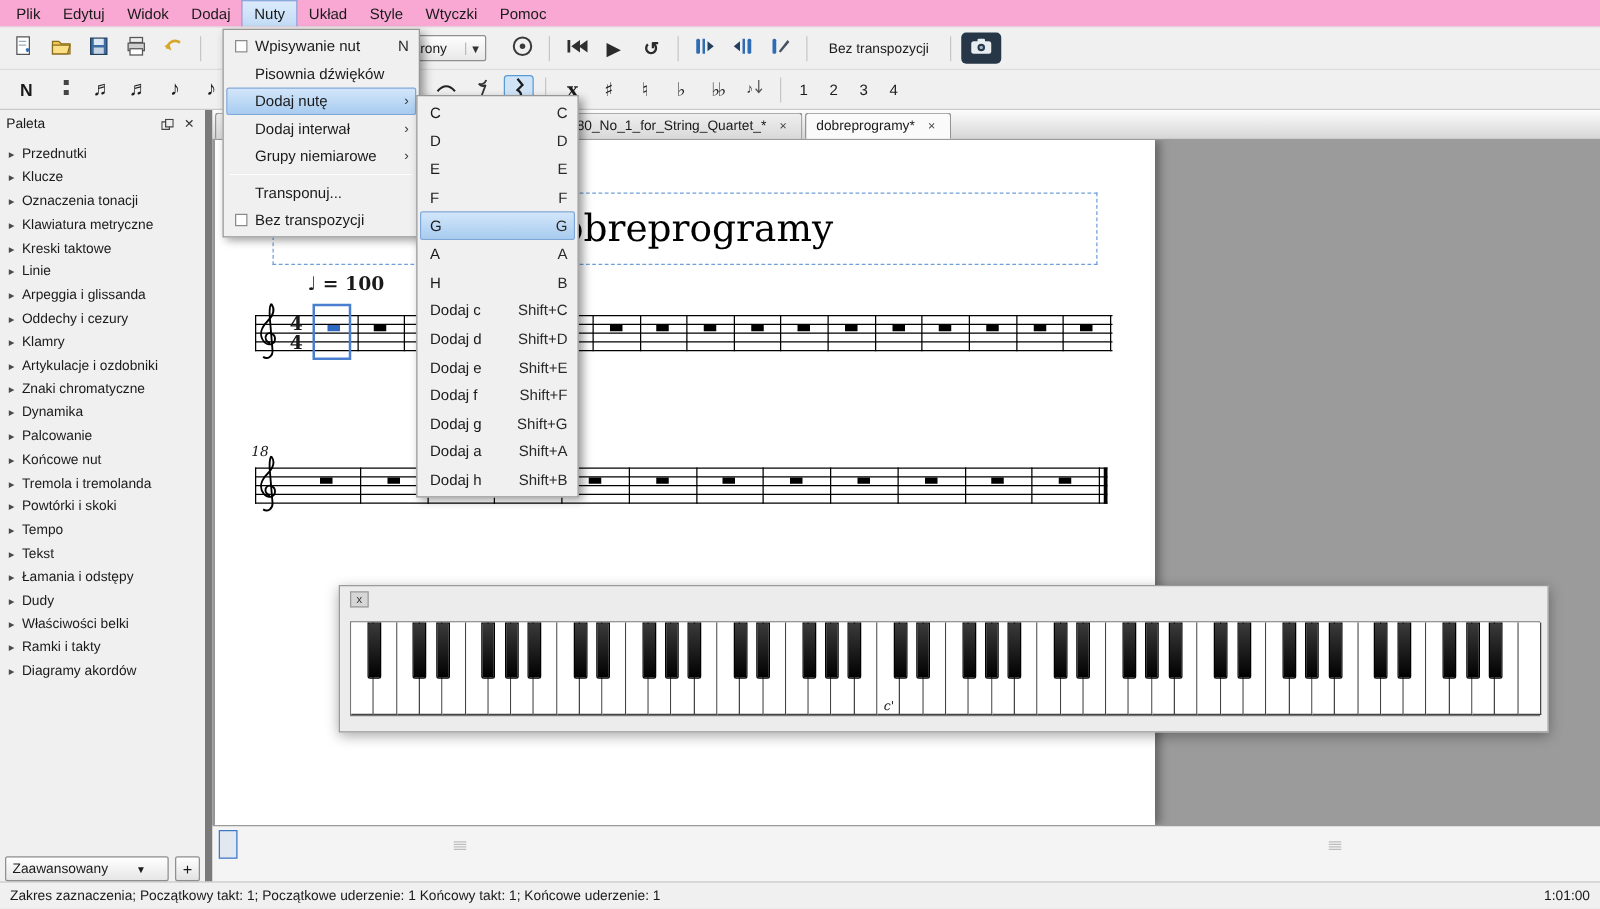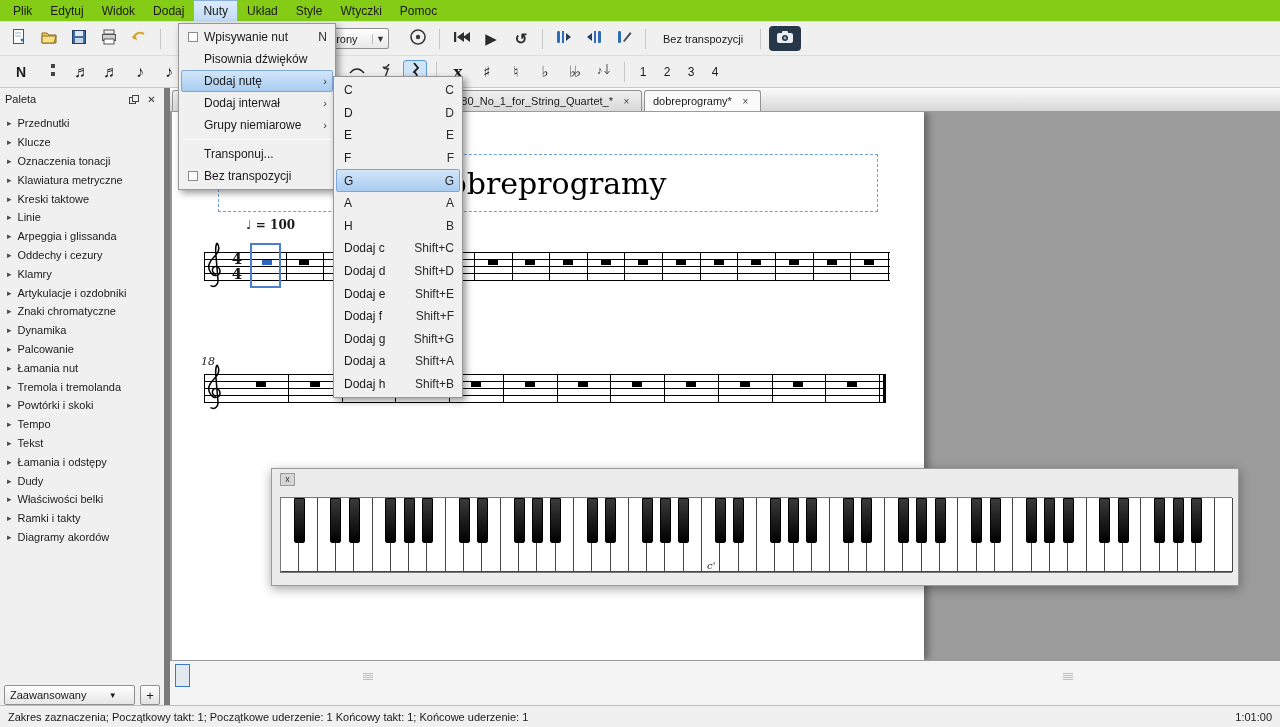--- a/index.html
+++ b/index.html
@@ -1,21 +1,21 @@
 <!DOCTYPE html>
 <html><head>
 <meta charset="utf-8">
 <style>
   * { margin:0; padding:0; box-sizing:border-box; }
   html,body { width:1280px; height:727px; overflow:hidden; }
   body { font-family:"Liberation Sans", sans-serif; font-size:12px; color:#1a1a1a; background:#f0f0f0; }
   #app { position:relative; width:1280px; height:727px; background:#f0f0f0; }
 
   
-  #menubar { height:22px; display:flex; align-items:stretch; padding-left:4px; background:#84cc16; border-bottom:1px solid #e0e0e0; }
+  #menubar { height:22px; display:flex; align-items:stretch; padding-left:4px; background:#f9a8d4; border-bottom:1px solid #e0e0e0; }
   .menu-item { display:flex; align-items:center; padding:0 9px; cursor:default; }
   .menu-item.active { background:linear-gradient(#dcebfc,#c1dbf5); border:1px solid #84acdd; border-bottom:none; }
 
   
   .toolbar { display:flex; align-items:center; padding:0 6px; gap:4px; background:#f0f0f0; }
   #toolbar1 { height:34px; border-bottom:1px solid #dcdcdc; }
   #toolbar2 { height:32px; border-bottom:1px solid #c9c9c9; gap:5px; }
   .tb-btn { width:26px; height:26px; display:flex; align-items:center; justify-content:center; border:1px solid transparent; border-radius:3px; background:transparent; }
   .tb-btn.small { width:24px; height:24px; }
   .tb-btn.sel { border:1px solid #5b9bd5; background:#cfe4f7; }
@@ -49,21 +49,21 @@
   .tab { height:21px; display:flex; align-items:center; gap:7px; padding:0 8px; margin-right:2px; font-size:11px; border:1px solid #939393; border-bottom:none; border-radius:3px 3px 0 0; background:linear-gradient(#efefef,#d9d9d9); white-space:nowrap; overflow:hidden; }
   .tab.active { background:#fafafa; }
   .tab.t1 { width:470px; justify-content:flex-end; }
   .tab-close { width:13px; height:13px; display:flex; align-items:center; justify-content:center; font-size:10px; color:#444; border-radius:2px; }
 
   
   #canvas { position:relative; height:548px; background:#9b9b9b; overflow:hidden; }
   #page { position:absolute; left:2px; top:0; width:752px; height:548px; background:#ffffff; box-shadow:4px 0 7px rgba(0,0,0,.35); }
   #title-frame { position:absolute; left:46px; top:42px; width:660px; height:58px; border:1px dashed #6f9fd8; display:flex; align-items:center; justify-content:center; }
   #score-title { font-family:"DejaVu Serif", serif; font-size:30px; color:#000; }
-  #tempo-mark { position:absolute; left:74px; top:106px; font-family:"DejaVu Serif", serif; font-weight:bold; font-size:12px; }
+  #tempo-mark { position:absolute; left:74px; top:106px; font-family:"DejaVu Serif", serif; font-weight:bold; font-size:15px; }
   .system { position:absolute; }
   .staff { position:relative; height:29px; }
   .sline { position:absolute; left:0; width:100%; height:1px; background:#000; }
   .bar { position:absolute; top:0; width:1px; height:29px; background:#000; }
   .bar.thick { width:3px; }
   .wrest { position:absolute; top:8px; width:10px; height:5px; background:#000; }
   .wrest.selected { background:#2f66c0; }
   .sel-box { position:absolute; border:2px solid #4a7fd0; }
   .clef { position:absolute; left:1px; top:-10px; }
   .timesig { position:absolute; left:27px; top:0; font-family:"DejaVu Serif", serif; font-weight:bold; font-size:15px; line-height:14.5px; text-align:center; width:12px; }
@@ -369,21 +369,21 @@
           <div class="pal-row">
             <div class="arrow">▸</div>
             <div>Dynamika</div>
           </div>
           <div class="pal-row">
             <div class="arrow">▸</div>
             <div>Palcowanie</div>
           </div>
           <div class="pal-row">
             <div class="arrow">▸</div>
-            <div>Łamania nut</div>
+            <div>Końcowe nut</div>
           </div>
           <div class="pal-row">
             <div class="arrow">▸</div>
             <div>Tremola i tremolanda</div>
           </div>
           <div class="pal-row">
             <div class="arrow">▸</div>
             <div>Powtórki i skoki</div>
           </div>
           <div class="pal-row">

